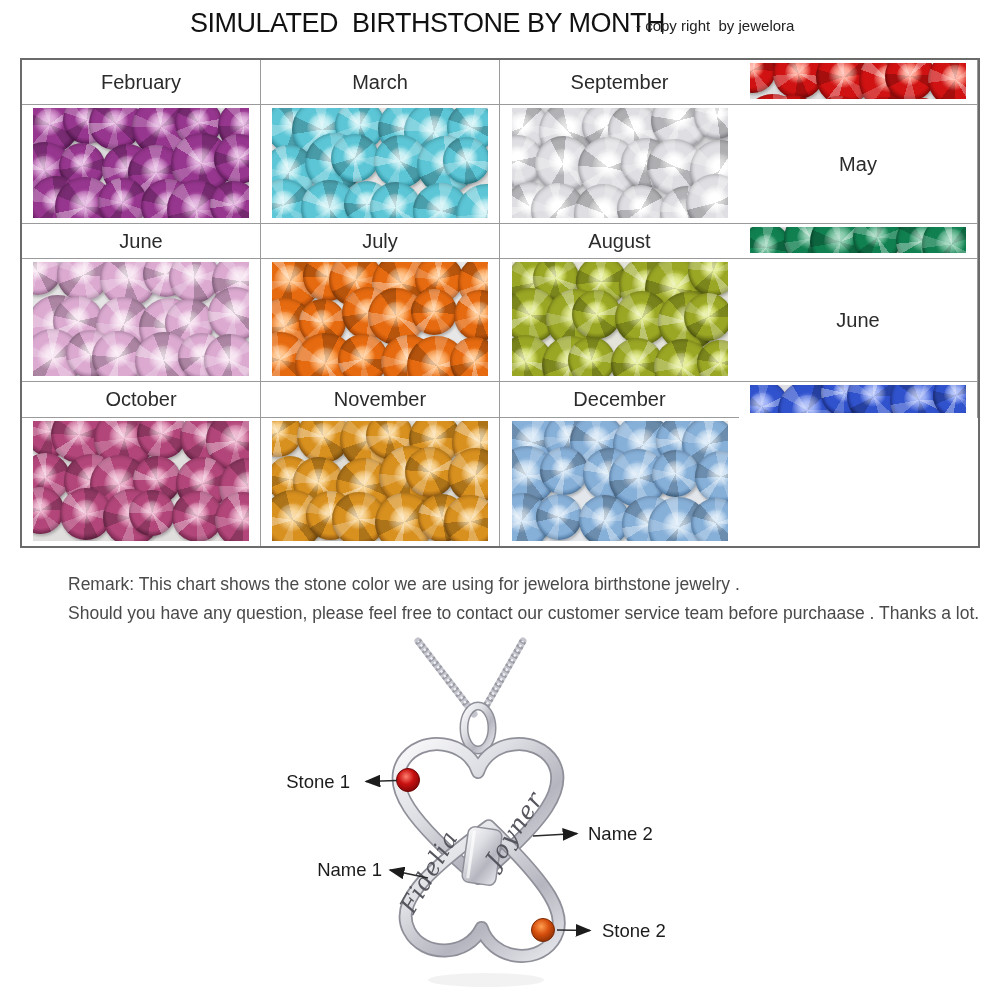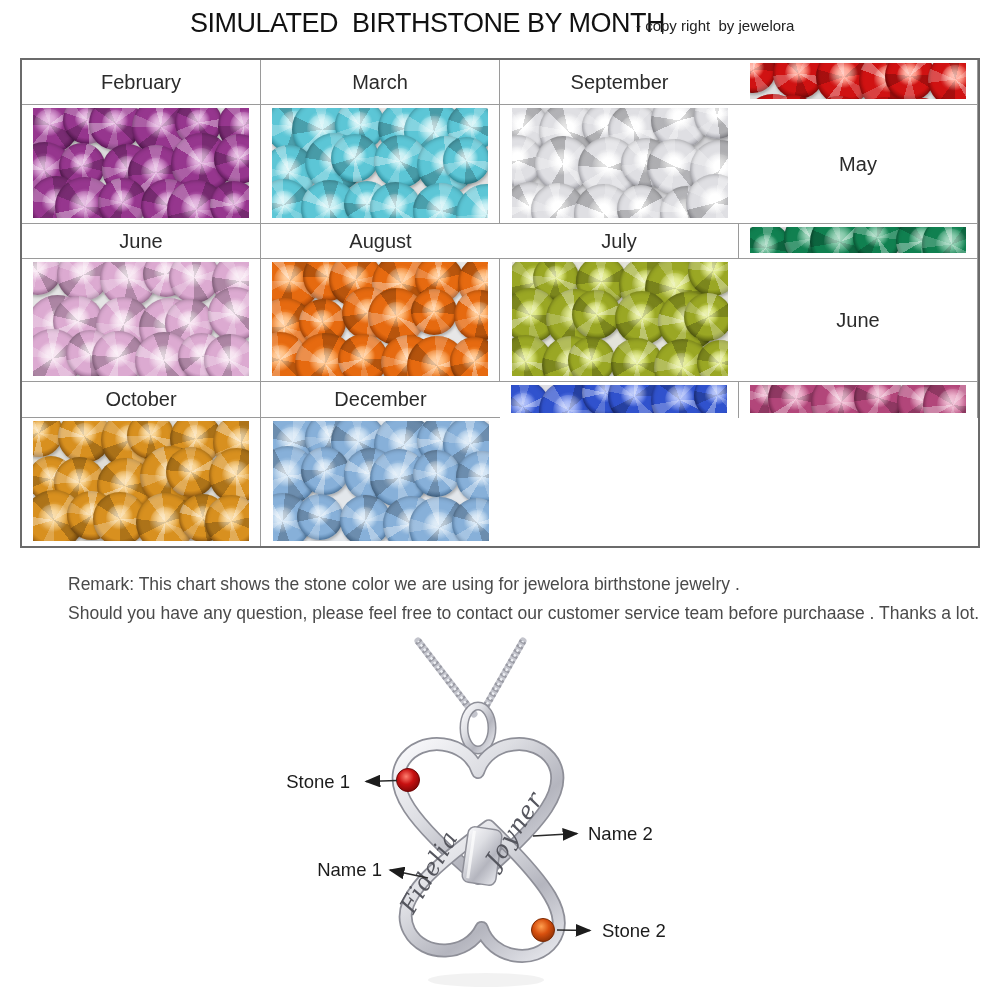--- a/index.html
+++ b/index.html
@@ -141,25 +141,25 @@
         <div class="stone" style="left: 148px; top: 78px; width: 53px; height: 53px; --b: #dfdfe3; --l: #ffffff; --d: #a8a8b2; --rot: 271deg;"></div>
         <div class="stone" style="left: 174px; top: 66px; width: 58px; height: 58px; --b: #dfdfe3; --l: #ffffff; --d: #a8a8b2; --rot: 8deg;"></div>
       </div>
     </div>
     <div class="cell head c0 r2">
       <span>May</span>
     </div>
     <div class="cell head c1 r2">
       <span>June</span>
     </div>
+    <div class="cell head c2 r2">
+      <span>July</span>
+    </div>
     <div class="cell head c3 r2">
       <span>August</span>
-    </div>
-    <div class="cell head c2 r2">
-      <span>July</span>
     </div>
     <div class="cell c0 r3">
       <div class="photo" style="--bg: #dadada;">
         <div class="stone" style="left: -9px; top: -4px; width: 50px; height: 50px; --b: #108050; --l: #4fb184; --d: #07492d; --rot: 212deg;"></div>
         <div class="stone" style="left: 34px; top: -16px; width: 55px; height: 55px; --b: #108050; --l: #4fb184; --d: #07492d; --rot: 309deg;"></div>
         <div class="stone" style="left: 60px; top: -15px; width: 60px; height: 60px; --b: #108050; --l: #4fb184; --d: #07492d; --rot: 46deg;"></div>
         <div class="stone" style="left: 103px; top: -14px; width: 49px; height: 49px; --b: #108050; --l: #4fb184; --d: #07492d; --rot: 143deg;"></div>
         <div class="stone" style="left: 146px; top: -13px; width: 54px; height: 54px; --b: #108050; --l: #4fb184; --d: #07492d; --rot: 240deg;"></div>
         <div class="stone" style="left: 172px; top: -12px; width: 59px; height: 59px; --b: #108050; --l: #4fb184; --d: #07492d; --rot: 337deg;"></div>
         <div class="stone" style="left: -13px; top: 30px; width: 48px; height: 48px; --b: #108050; --l: #4fb184; --d: #07492d; --rot: 74deg;"></div>
@@ -240,20 +240,23 @@
         <div class="stone" style="left: 99px; top: 76px; width: 52px; height: 52px; --b: #9aa724; --l: #d4e15c; --d: #5d670f; --rot: 26deg;"></div>
         <div class="stone" style="left: 142px; top: 77px; width: 57px; height: 57px; --b: #9aa724; --l: #d4e15c; --d: #5d670f; --rot: 123deg;"></div>
         <div class="stone" style="left: 185px; top: 78px; width: 46px; height: 46px; --b: #9aa724; --l: #d4e15c; --d: #5d670f; --rot: 220deg;"></div>
       </div>
     </div>
     <div class="cell head c0 r4">
       <span>June</span>
     </div>
     <div class="cell head c1 r4">
       <span>October</span>
+    </div>
+    <div class="cell head c2 r4">
+      <span>November</span>
     </div>
     <div class="cell head c3 r4">
       <span>December</span>
     </div>
     <div class="cell c0 r5">
       <div class="photo" style="--bg: #dddde3;">
         <div class="stone" style="left: -15px; top: -5px; width: 54px; height: 54px; --b: #3052cd; --l: #7590f2; --d: #142374; --rot: 64deg;"></div>
         <div class="stone" style="left: 28px; top: -4px; width: 59px; height: 59px; --b: #3052cd; --l: #7590f2; --d: #142374; --rot: 161deg;"></div>
         <div class="stone" style="left: 71px; top: -16px; width: 48px; height: 48px; --b: #3052cd; --l: #7590f2; --d: #142374; --rot: 258deg;"></div>
         <div class="stone" style="left: 97px; top: -15px; width: 53px; height: 53px; --b: #3052cd; --l: #7590f2; --d: #142374; --rot: 355deg;"></div>

